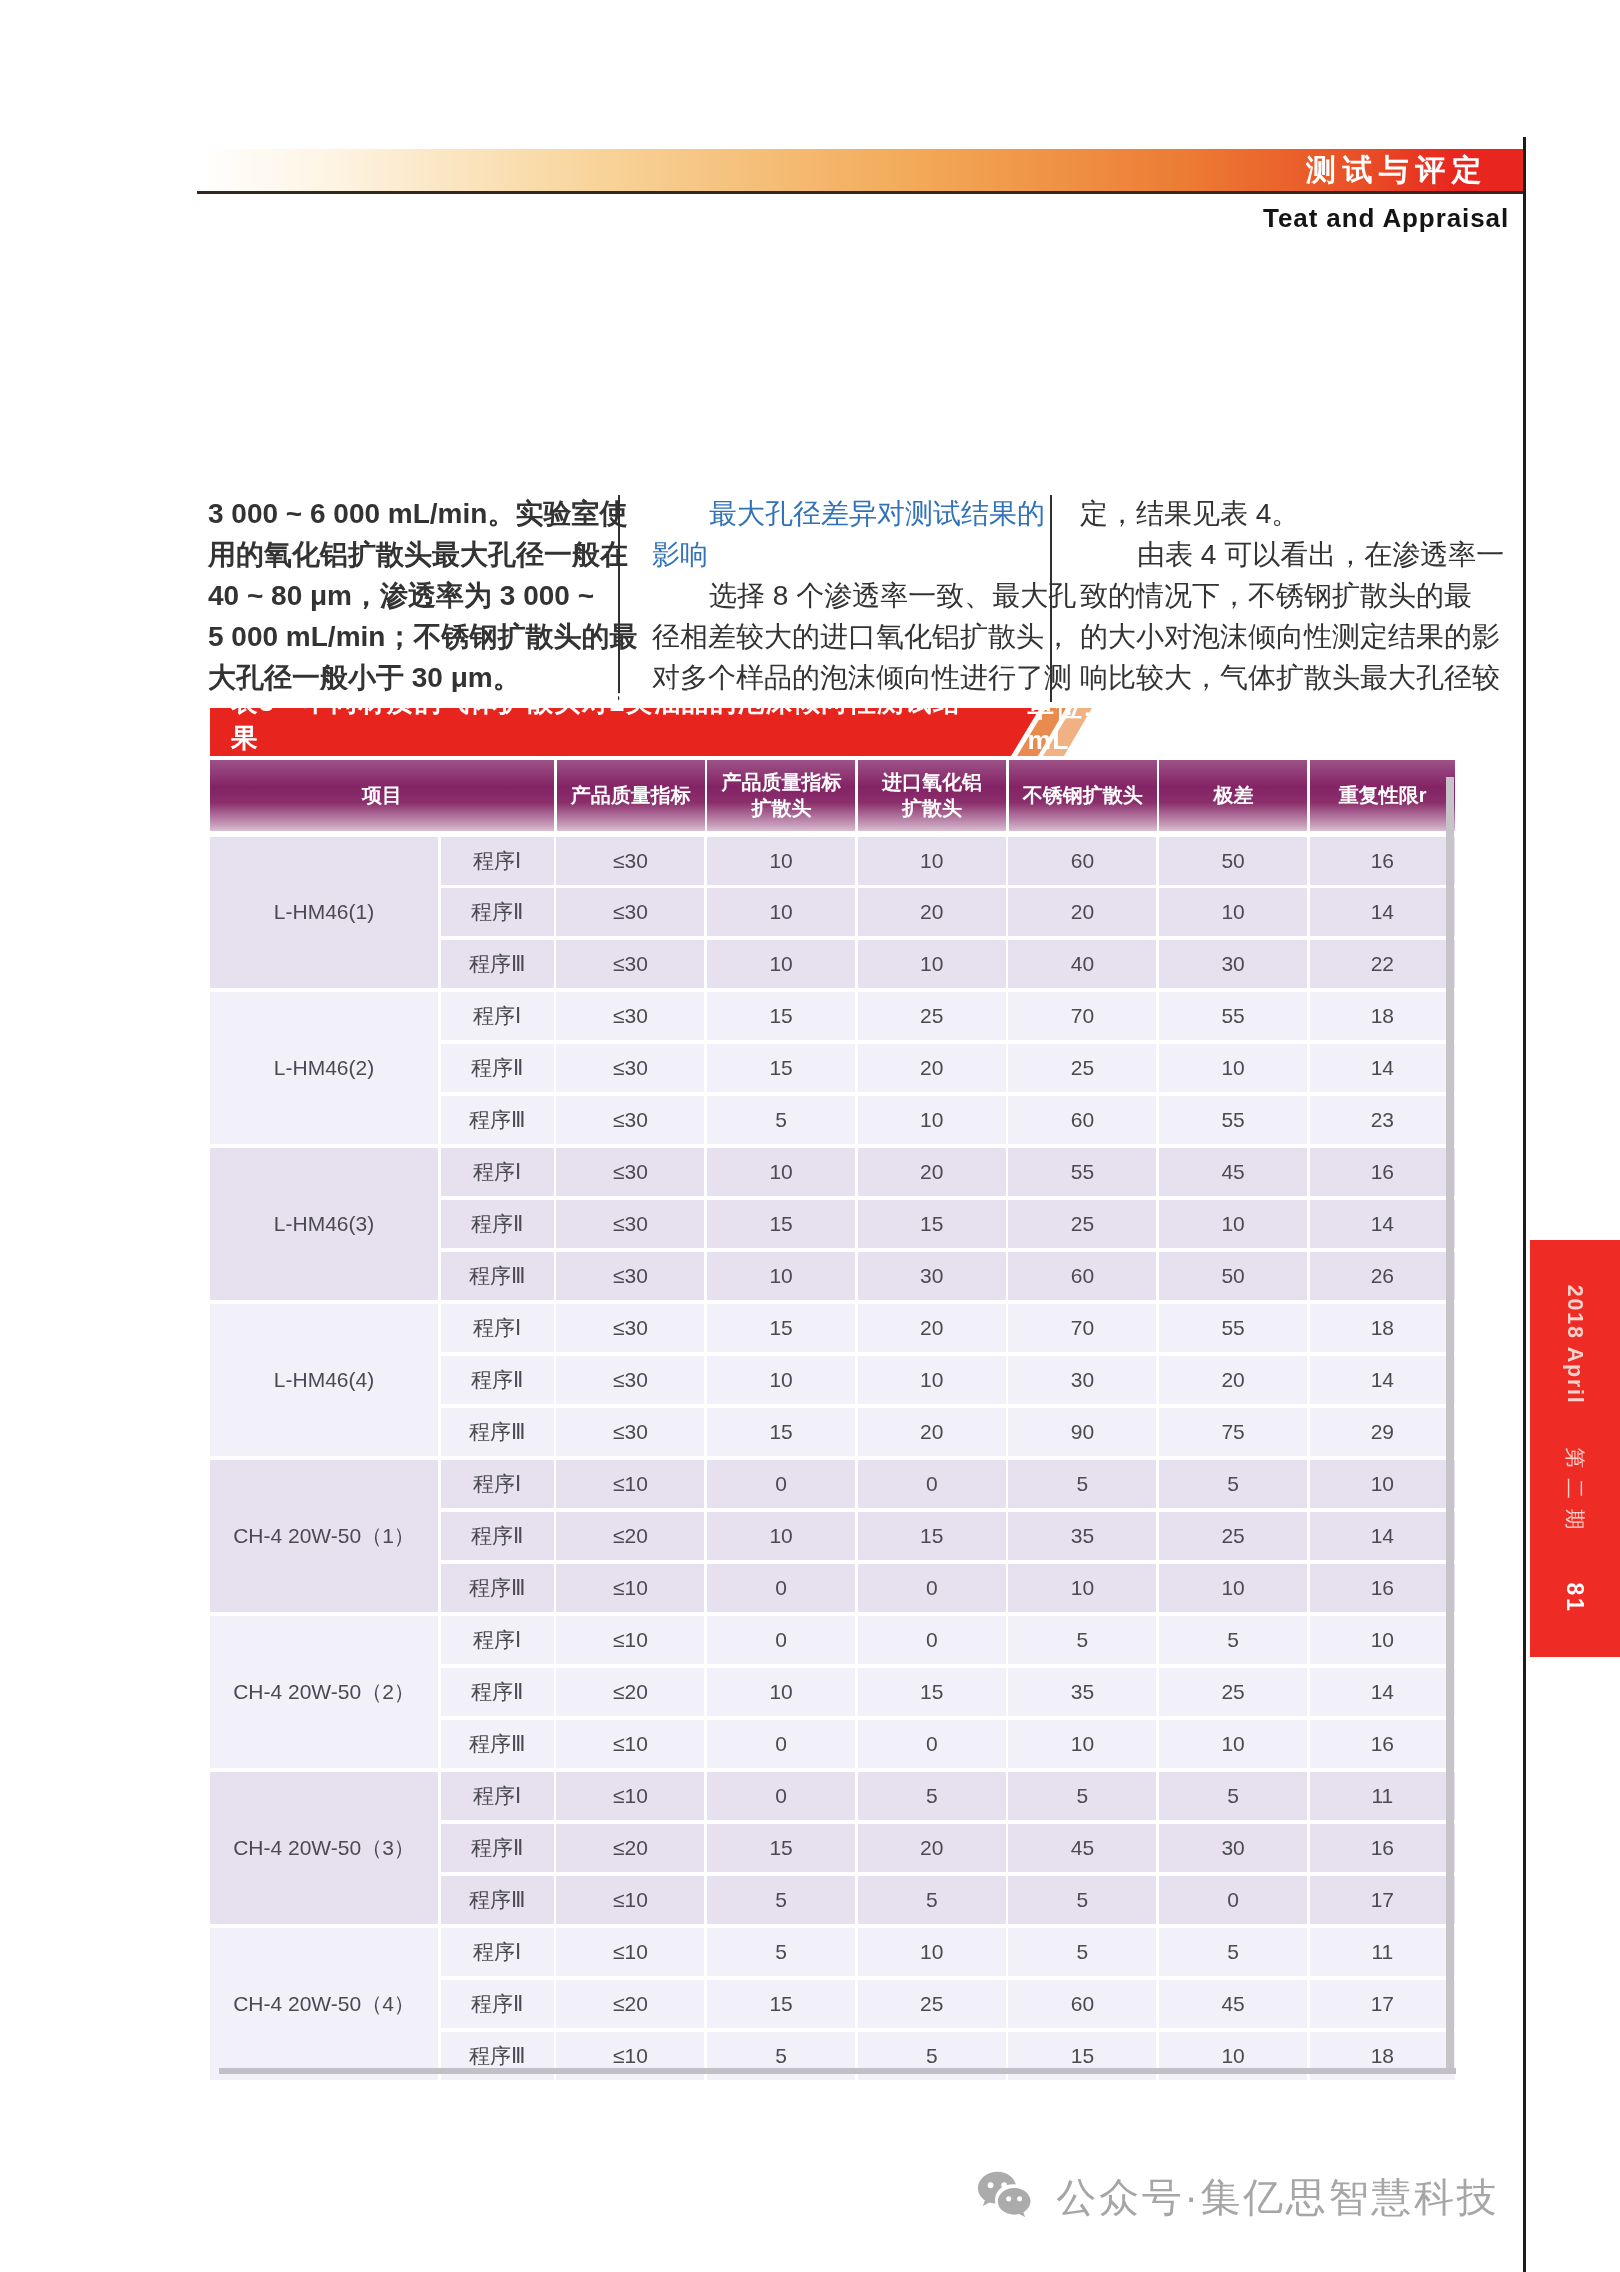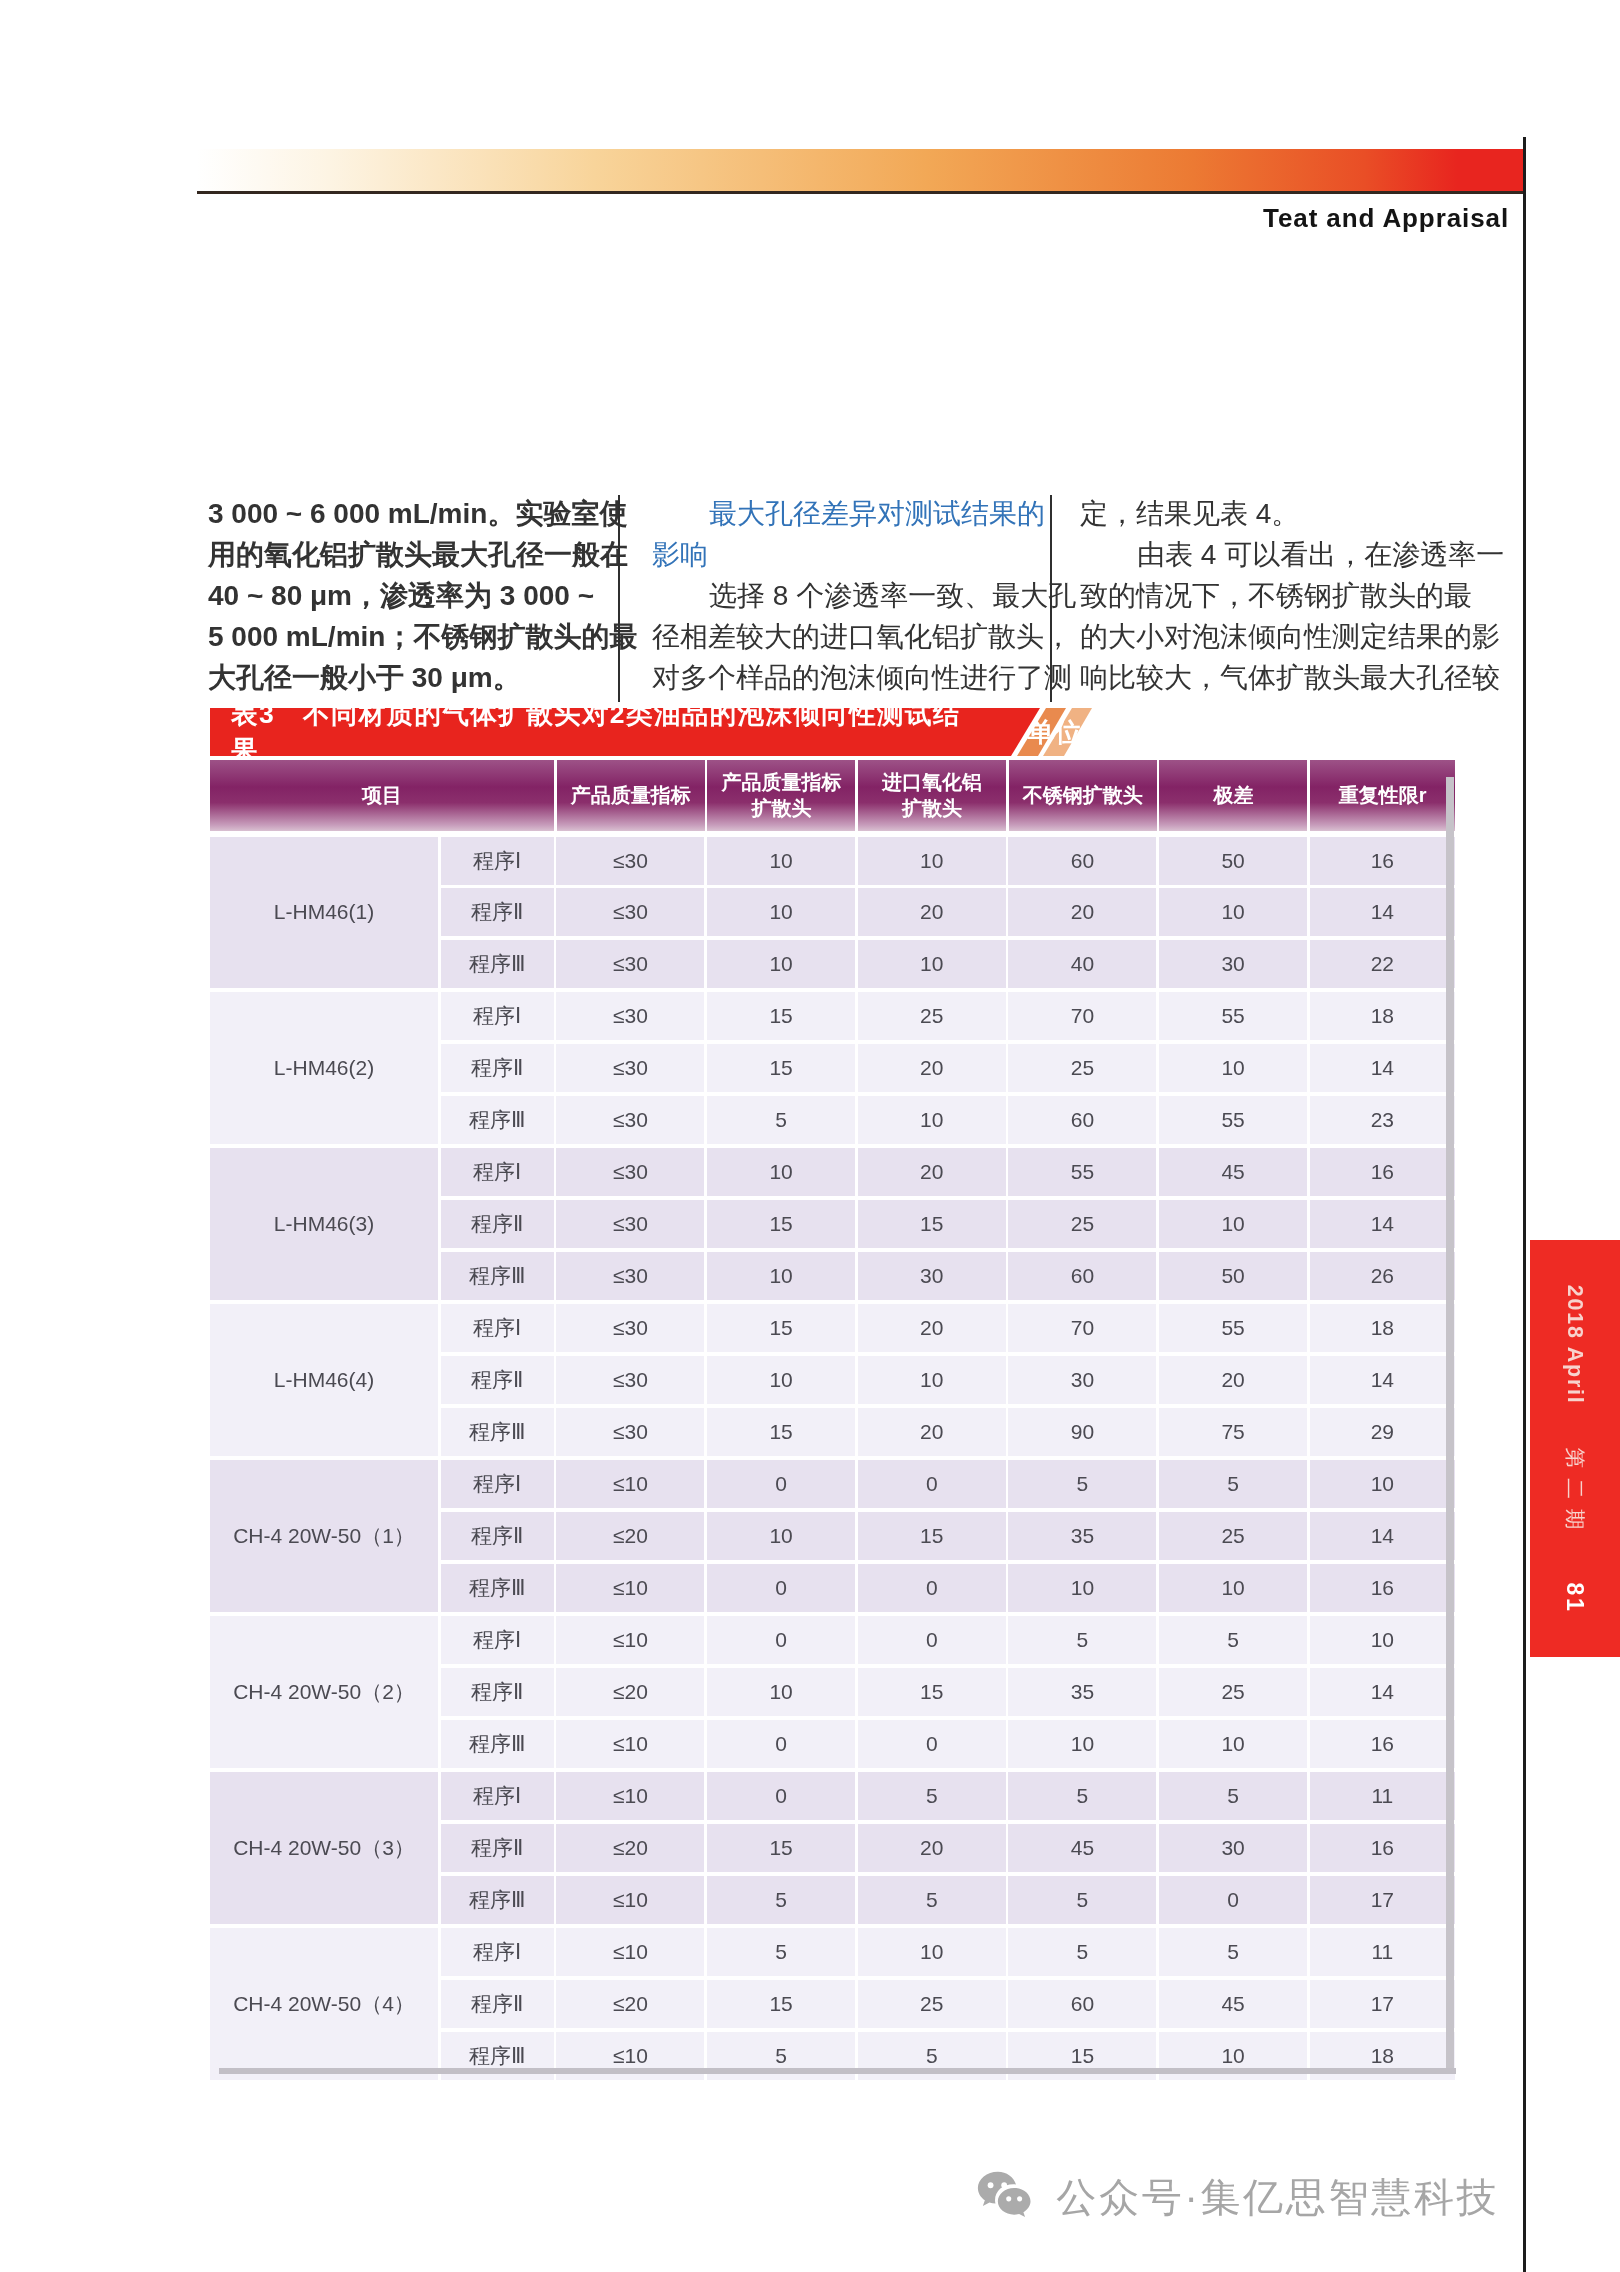--- a/index.html
+++ b/index.html
@@ -34,21 +34,21 @@
   .col-divider{position:absolute;top:495px;width:1.8px;height:207px;background:#2f2f2f;}
   #divider1{left:618px;}
   #divider2{left:1050px;}
   
   .ttl-wrap{position:absolute;left:0;top:708px;width:1143px;height:48px;}
   .ttl-red,.ttl-s1,.ttl-s2{position:absolute;left:0;top:0;width:1143px;height:48px;}
   .ttl-red{background:#e8241e;clip-path:polygon(210px 0,1040px 0,1011px 48px,210px 48px);}
   .ttl-s1{background:#e98a4e;clip-path:polygon(1046px 0,1066px 0,1038px 48px,1017px 48px);}
   .ttl-s2{background:#f0b283;clip-path:polygon(1072px 0,1092px 0,1064px 48px,1043px 48px);}
   .ttl-text{
-    position:absolute;left:231px;top:0;height:48px;display:flex;align-items:center;
+    position:absolute;left:231px;top:0;height:48px;display:flex;align-items:flex-end;
     color:#ffffff;font-size:26.5px;font-weight:bold;letter-spacing:1.4px;
   }
   .ttl-unit{margin-left:50px;margin-top:30px;}
   
   #table3{position:absolute;left:210px;top:760px;width:1247px;}
   .thead{
     display:grid;grid-template-columns:344px 148px 148px 148px 148px 148px 145px;
     column-gap:2.7px;height:71px;margin-bottom:5.5px;
   }
   .th{
@@ -85,20 +85,21 @@
   .wm-icon{width:64px;height:59px;flex:0 0 auto;}
   .wm-text{color:#a6a6a6;font-size:40px;letter-spacing:2.7px;}
 </style>
 </head>
 <body>
 
 <div id="page">
 
   <div class="grad-bar"></div>
   <div class="grad-underline"></div>
+  <div class="mast-cn">测试与评定</div>
   <div class="mast-en">Teat and Appraisal</div>
 
   <div class="tcol" id="col1">
       <div class="line">3 000 ~ 6 000 mL/min。实验室使</div>
       <div class="line">用的氧化铝扩散头最大孔径一般在</div>
       <div class="line">40 ~ 80 μm，渗透率为 3 000 ~</div>
       <div class="line">5 000 mL/min；不锈钢扩散头的最</div>
       <div class="line">大孔径一般小于 30 μm。</div>
     </div>
   <div class="col-divider" id="divider1"></div>

